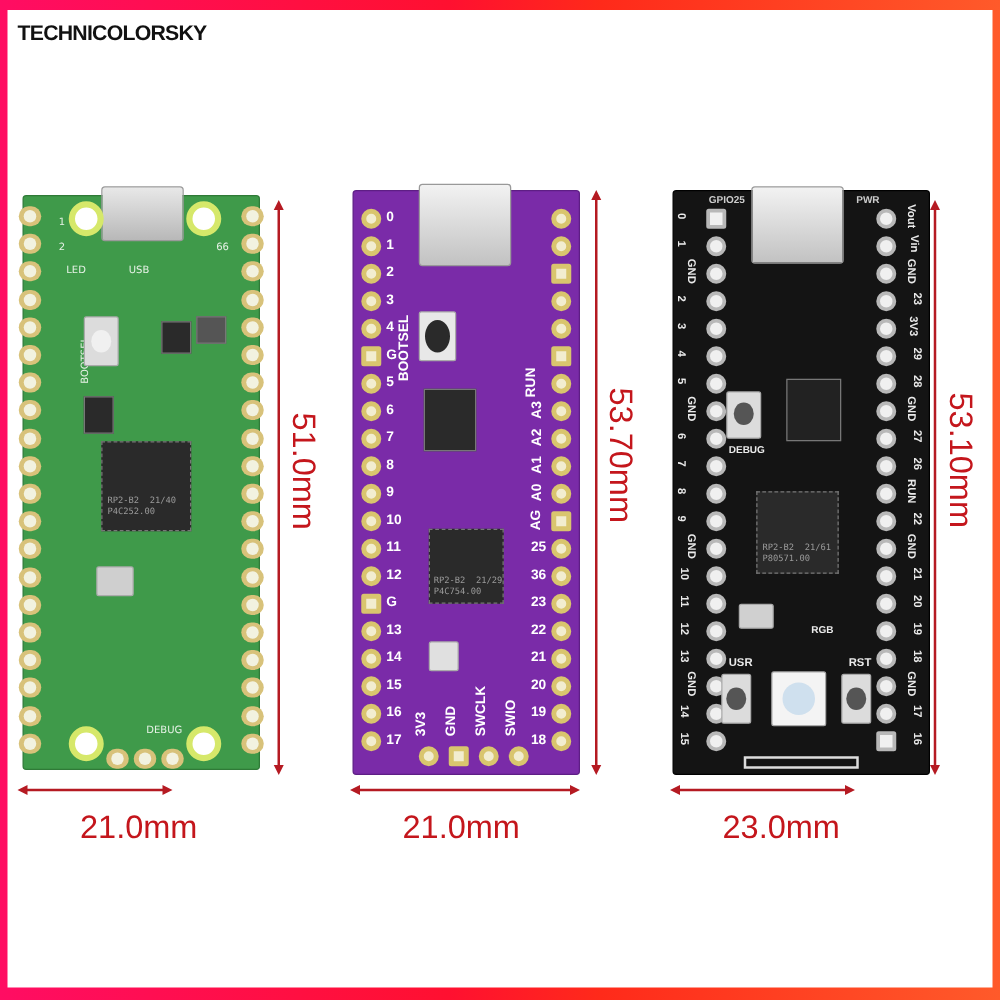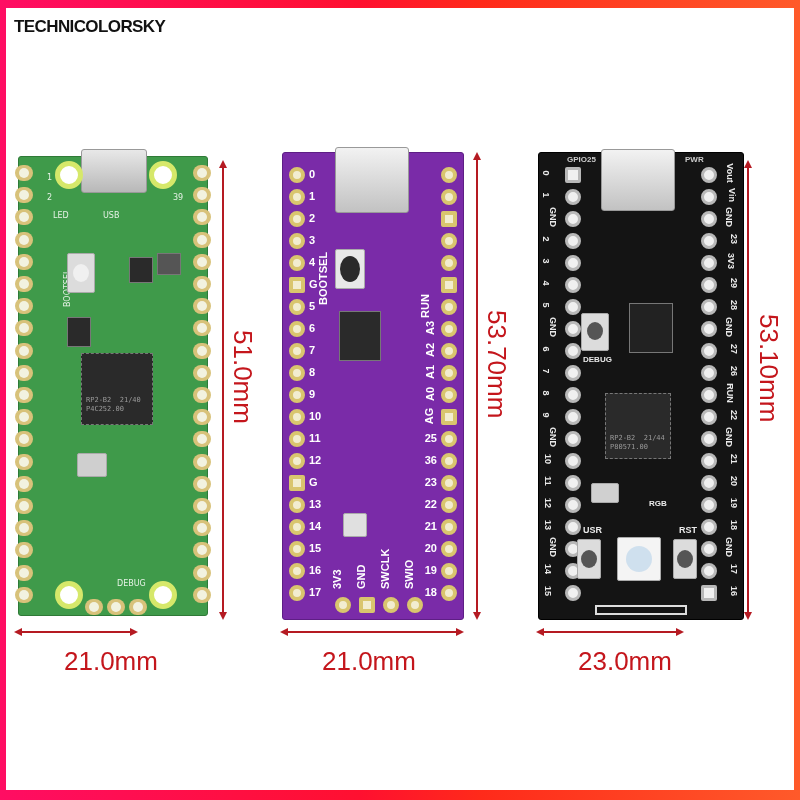--- a/index.html
+++ b/index.html
@@ -102,21 +102,21 @@
       <div class="pad" style="left: 88px; top: 442px;"></div>
       <div class="pad" style="left: 110px; top: 442px;"></div>
     </div>
   <div class="usb-micro" style="left:62px;top:-8px;width:66px;height:44px;border-radius:3px"></div>
   <div class="hole" style="left:36px;top:4px;width:28px;height:28px"></div>
   <div class="hole" style="left:130px;top:4px;width:28px;height:28px"></div>
   <div class="hole" style="left:36px;top:424px;width:28px;height:28px"></div>
   <div class="hole" style="left:130px;top:424px;width:28px;height:28px"></div>
   <span class="silk" style="left:28px;top:16px">1</span>
   <span class="silk" style="left:28px;top:36px">2</span>
-  <span class="silk" style="left:154px;top:36px">39</span>
+  <span class="silk" style="left:154px;top:36px">66</span>
   <span class="silk" style="left:34px;top:54px">LED</span>
   <span class="silk" style="left:84px;top:54px">USB</span>
   <span class="silk vtext" style="left:44px;top:92px;transform:rotate(-90deg);transform-origin:left top;top:150px">BOOTSEL</span>
   <div class="btn-sq" style="left:48px;top:96px;width:28px;height:40px">
       <div class="btn-round" style="left:5px;top:10px;width:16px;height:18px"></div>
     </div>
   <div class="chip" style="left:110px;top:100px;width:24px;height:26px;border-style:solid"></div>
   <div class="chip" style="left:138px;top:96px;width:24px;height:22px;border-style:solid;background:#555"></div>
   <div class="chip" style="left:48px;top:160px;width:24px;height:30px;border-style:solid"></div>
   <div class="chip" style="left:62px;top:196px;width:72px;height:72px">
@@ -225,20 +225,24 @@
       <div class="pin" style="left: 100px; top: 444px;"></div>
       <span class="lbl" style="left: 96px; top: 436px; transform: rotate(-90deg); transform-origin: left top;">SWCLK</span>
       <div class="pin" style="left: 124px; top: 444px;"></div>
       <span class="lbl" style="left: 120px; top: 436px; transform: rotate(-90deg); transform-origin: left top;">SWIO</span>
     </div>
   <span class="lbl" style="left:34px;top:152px;transform:rotate(-90deg);transform-origin:left top">BOOTSEL</span>
   <div class="btn-sq" style="left:52px;top:96px;width:30px;height:40px;background:#e8e8e8">
       <div class="btn-round" style="left:4px;top:6px;width:20px;height:26px;background:#2a2a2a"></div>
     </div>
   <div class="chip" style="left:56px;top:158px;width:42px;height:50px;border-style:solid"></div>
+  <div class="chip" style="left:60px;top:270px;width:60px;height:60px">
+    <span class="chip-text" style="left:3px;top:36px;white-space:pre">RP2-B2  21/29
+P4C754.00</span>
+  </div>
   <div class="btn-sq" style="left:60px;top:360px;width:24px;height:24px;background:#e0e0e0"></div>
 </div>
 <div class="vline" style="left:476px;top:156px;height:460px"></div>
 <div class="arrow-up" style="left:473px;top:152px"></div>
 <div class="arrow-down" style="left:473px;top:612px"></div>
 <div class="dim" style="left:512px;top:310px;transform:rotate(90deg);transform-origin:left top">53.70mm</div>
 <div class="hline" style="left:286px;top:631px;width:170px"></div>
 <div class="arrow-l" style="left:280px;top:628px"></div>
 <div class="arrow-r" style="left:456px;top:628px"></div>
 <div class="dim" style="left:322px;top:646px">21.0mm</div>
@@ -328,21 +332,21 @@
       <div class="pin sq" style="right: 26px; top: 432px;"></div>
       <span class="lbl" style="left: 4px; top: 433px; transform: rotate(90deg);">15</span>
       <span class="lbl" style="right: 4px; top: 433px; transform: rotate(90deg);">16</span>
     </div>
   <div class="btn-sq" style="left:42px;top:160px;width:28px;height:38px">
       <div class="btn-round" style="left:5px;top:8px;width:16px;height:18px;background:#555"></div>
     </div>
   <span class="lbl" style="left:44px;top:202px;font-size:8px">DEBUG</span>
   <div class="chip" style="left:90px;top:150px;width:44px;height:50px;border-style:solid;background:#222"></div>
   <div class="chip" style="left:66px;top:240px;width:66px;height:66px">
-    <span class="chip-text" style="left:4px;top:40px;white-space:pre">RP2-B2  21/44
+    <span class="chip-text" style="left:4px;top:40px;white-space:pre">RP2-B2  21/61
 P80571.00</span>
   </div>
   <div class="btn-sq" style="left:52px;top:330px;width:28px;height:20px;background:#d0d0d0"></div>
   <span class="lbl" style="left:110px;top:346px;font-size:8px">RGB</span>
   <span class="lbl" style="left:44px;top:372px;font-size:9px">USR</span>
   <span class="lbl" style="left:140px;top:372px;font-size:9px">RST</span>
   <div class="btn-sq" style="left:38px;top:386px;width:24px;height:40px">
       <div class="btn-round" style="left:3px;top:10px;width:16px;height:18px;background:#555"></div>
     </div>
   <div class="btn-sq" style="left:78px;top:384px;width:44px;height:44px;background:#f4f4f4">

